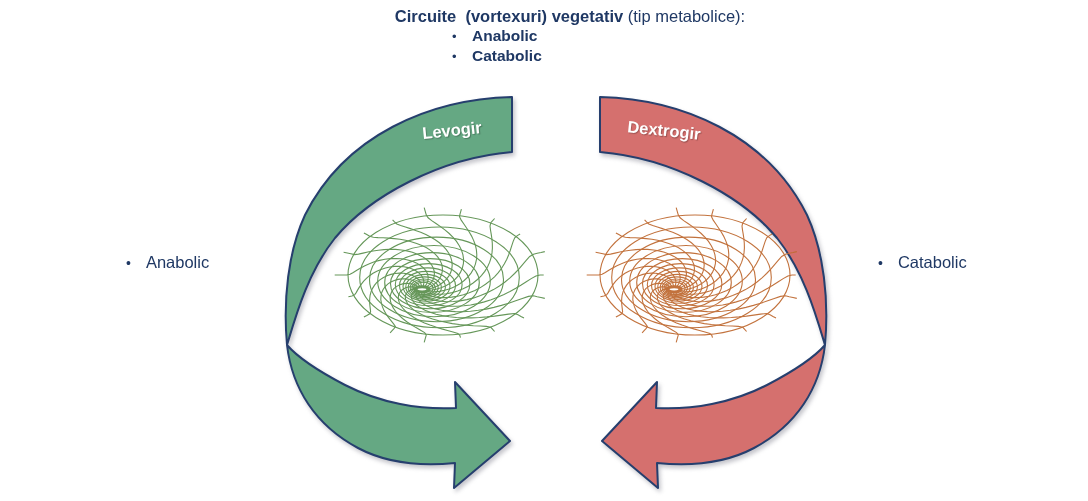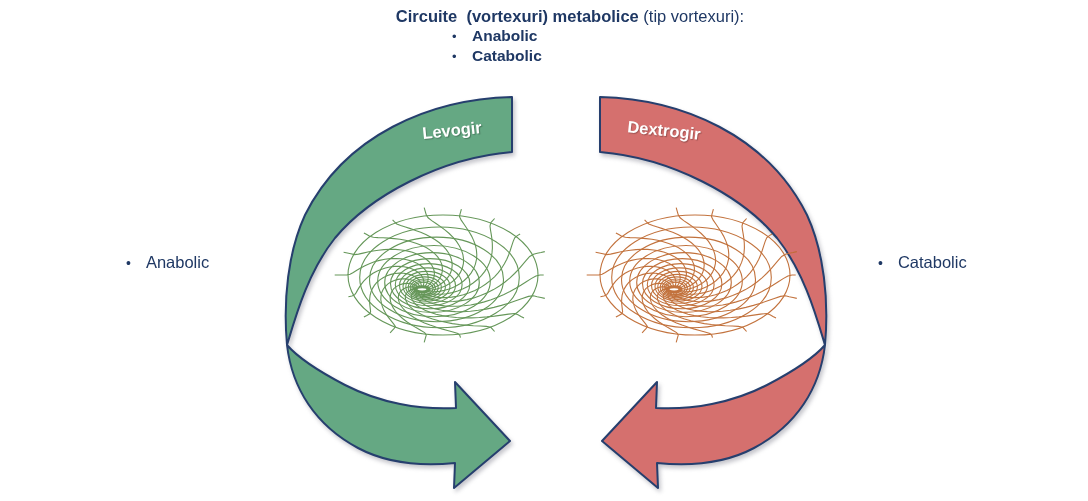--- a/index.html
+++ b/index.html
@@ -39,21 +39,21 @@
   .arrow-label.dextrogir{left:614px;transform:rotate(6deg);}
   svg.diagram{position:absolute;left:0;top:0;}
   .arrow-shape{filter:drop-shadow(2.5px 3px 2px rgba(110,110,125,0.40));}
 </style>
 </head>
 <body>
 
 <div class="stage">
 
   <div class="title-line navy" style="color: rgb(31, 56, 100);">
-    <span class="b">Circuite  (vortexuri) metabolice</span><span class="r"> (tip vortexuri):</span>
+    <span class="b">Circuite  (vortexuri) vegetativ</span><span class="r"> (tip metabolice):</span>
   </div>
 
   <div class="title-bullets navy" style="color: rgb(31, 56, 100);">
     <div class="bullet-row">
       <span class="dot">•</span>
       <span class="lbl">Anabolic</span>
     </div>
     <div class="bullet-row">
       <span class="dot">•</span>
       <span class="lbl">Catabolic</span>

